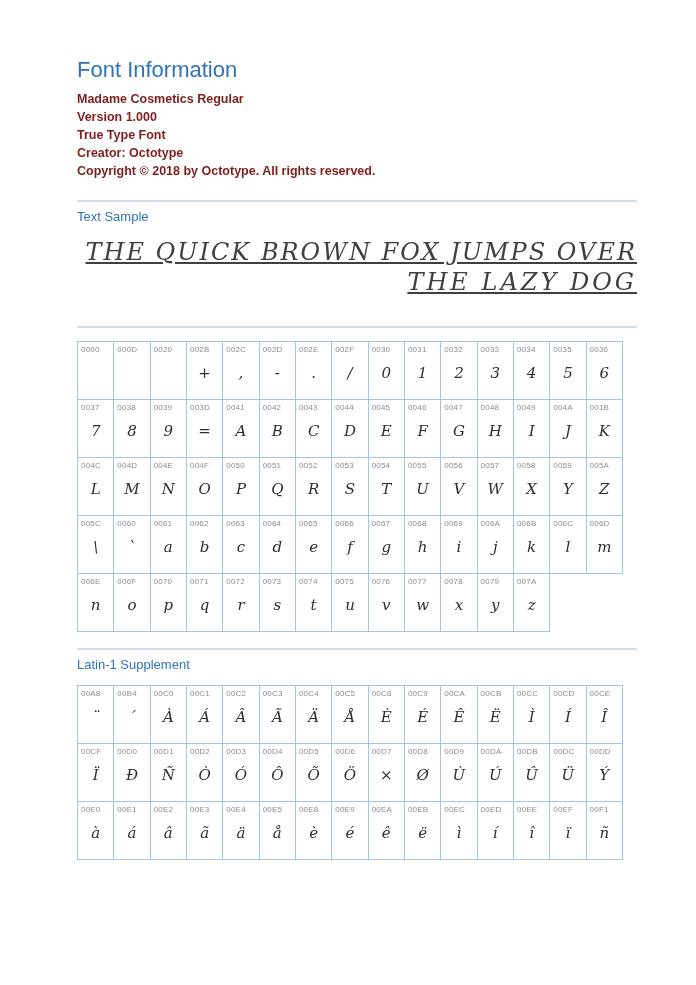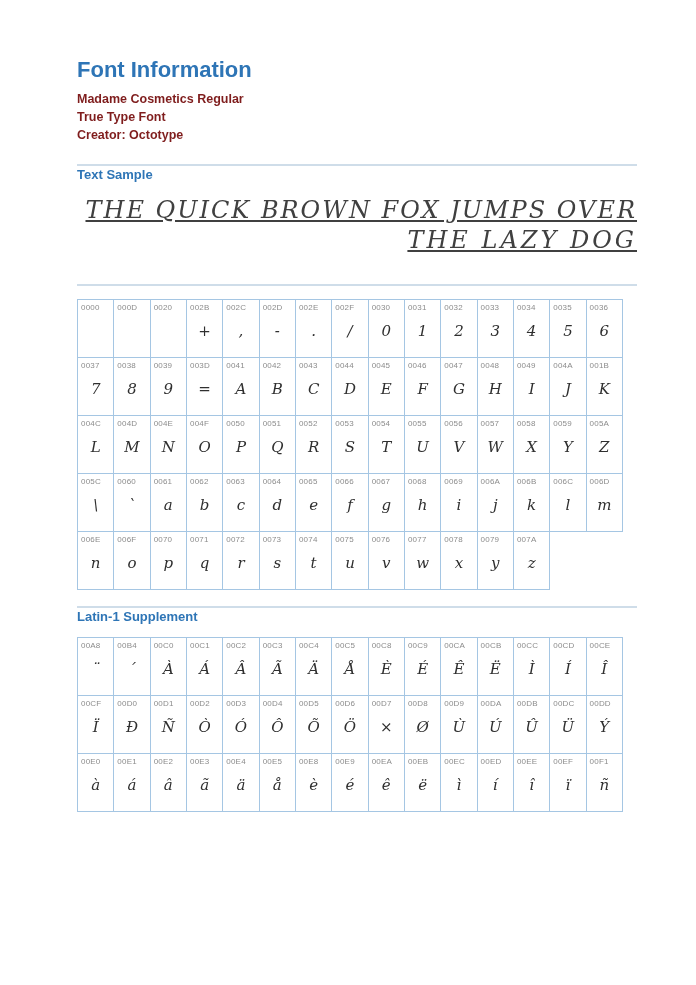--- a/index.html
+++ b/index.html
@@ -11,40 +11,40 @@
     background:#ffffff;
     overflow:hidden;
   }
   .content {
     position:absolute;
     left:77px; top:57px;
     width:560px;
   }
   .page-title {
     font-size:22px;
-    font-weight:bold;
+    font-weight:normal;
     color:#2e75b6;
     margin-bottom:7px;
   }
   .info-line {
     font-size:12.5px;
     font-weight:bold;
     line-height:18px;
     color:#7f1d1d;
   }
   .divider {
     border:none;
     border-top:2px solid #cfdde9;
     margin-top:20px;
   }
   .section-heading {
     font-size:13px;
-    font-weight:bold;
+    font-weight:normal;
     color:#2e75b6;
-    margin-top:1px;
+    margin-top:7px;
   }
   
   .sample-line {
     font-family:"DejaVu Serif", serif;
     font-style:italic;
     color:#404040;
     text-align:right;
     text-decoration:underline;
   }
   .sample-line.upper1 {
@@ -98,22 +98,24 @@
 </head>
 <body>
 
 <div class="page">
   <div class="content">
 
     <div class="page-title">Font Information</div>
 
     <div>
       <div class="info-line">Madame Cosmetics Regular</div>
+      <div class="info-line">Version 1.000</div>
       <div class="info-line">True Type Font</div>
       <div class="info-line">Creator: Octotype</div>
+      <div class="info-line">Copyright © 2018 by Octotype. All rights reserved.</div>
     </div>
 
     <hr class="divider">
     <div class="section-heading">Text Sample</div>
 
     <div>
       <div class="sample-line upper1">THE QUICK BROWN FOX JUMPS OVER</div>
       <div class="sample-line upper2">THE LAZY DOG</div>
     </div>
 

